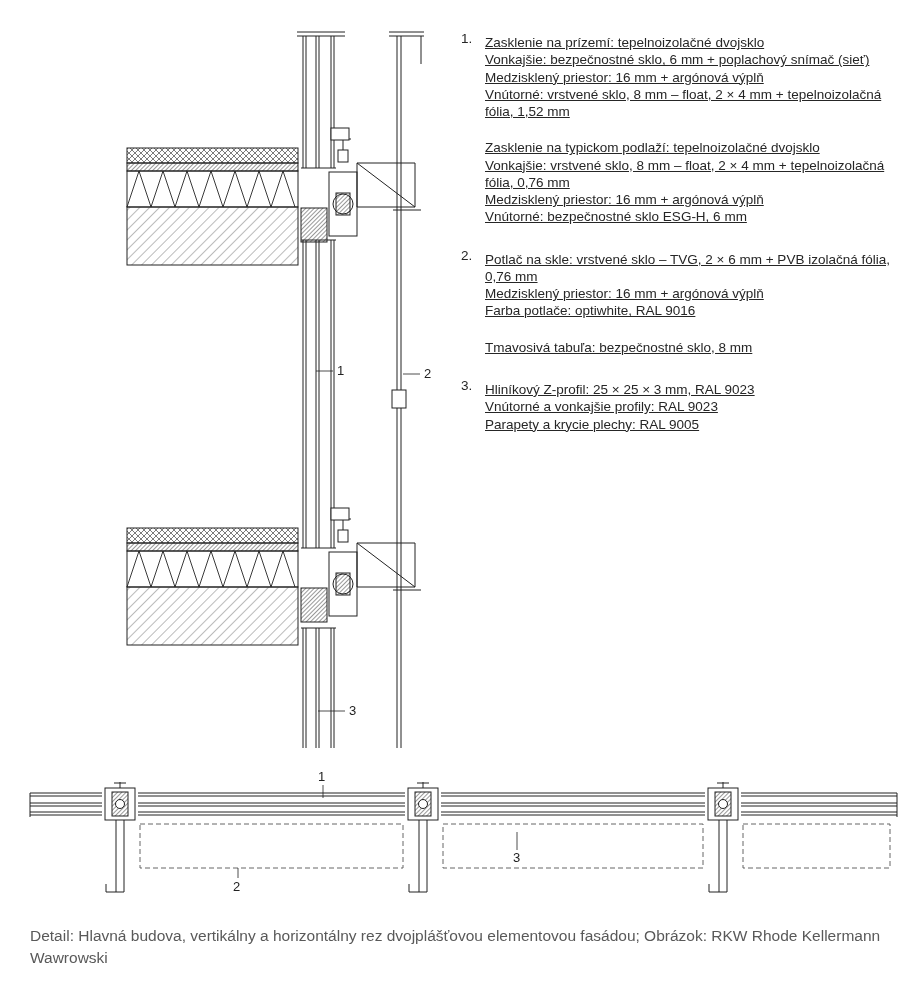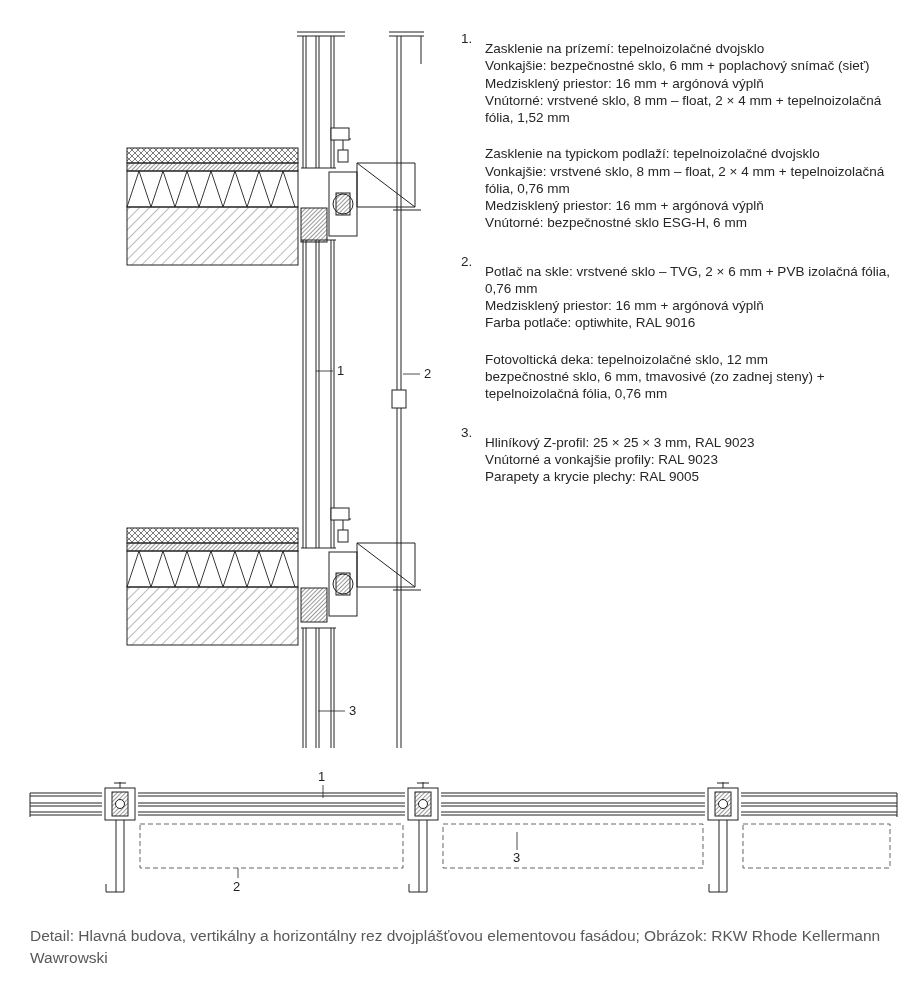--- a/index.html
+++ b/index.html
@@ -20,21 +20,21 @@
     left: 461px;
     top: 30px;
     width: 452px;
     color: #262626;
     font-size: 13.5px;
     line-height: 1.28;
   }
   .ann-item { display: flex; margin-bottom: 21px; }
   .ann-num { flex: 0 0 24px; width: 24px; }
   .ann-paras { flex: 1; }
-  .ann-paras p { margin: 10px 0 19px 0; white-space: pre-line; }
+  .ann-paras p { margin: 4px 0 19px 0; white-space: pre-line; text-decoration: underline; }
   .ann-paras p:last-child { margin-bottom: 0; }
 
   .caption {
     position: absolute;
     left: 30px;
     top: 925px;
     width: 860px;
     color: #595959;
     font-size: 15.5px;
     line-height: 1.45;
@@ -189,23 +189,21 @@
 Vnútorné: bezpečnostné sklo ESG-H, 6 mm</p>
       </div>
     </div>
 
     <div class="ann-item">
       <div class="ann-num">2.</div>
       <div class="ann-paras">
         <p>Potlač na skle: vrstvené sklo – TVG, 2 × 6 mm + PVB izolačná fólia, 0,76 mm
 Medzisklený priestor: 16 mm + argónová výplň
 Farba potlače: optiwhite, RAL 9016</p>
-        <p>Fotovoltická deka: tepelnoizolačné sklo, 12 mm
-bezpečnostné sklo, 6 mm, tmavosivé (zo zadnej steny) +
-tepelnoizolačná fólia, 0,76 mm</p>
+        <p>Tmavosivá tabuľa: bezpečnostné sklo, 8 mm</p>
       </div>
     </div>
 
     <div class="ann-item">
       <div class="ann-num">3.</div>
       <div class="ann-paras">
         <p>Hliníkový Z-profil: 25 × 25 × 3 mm, RAL 9023
 Vnútorné a vonkajšie profily: RAL 9023
 Parapety a krycie plechy: RAL 9005</p>
       </div>

